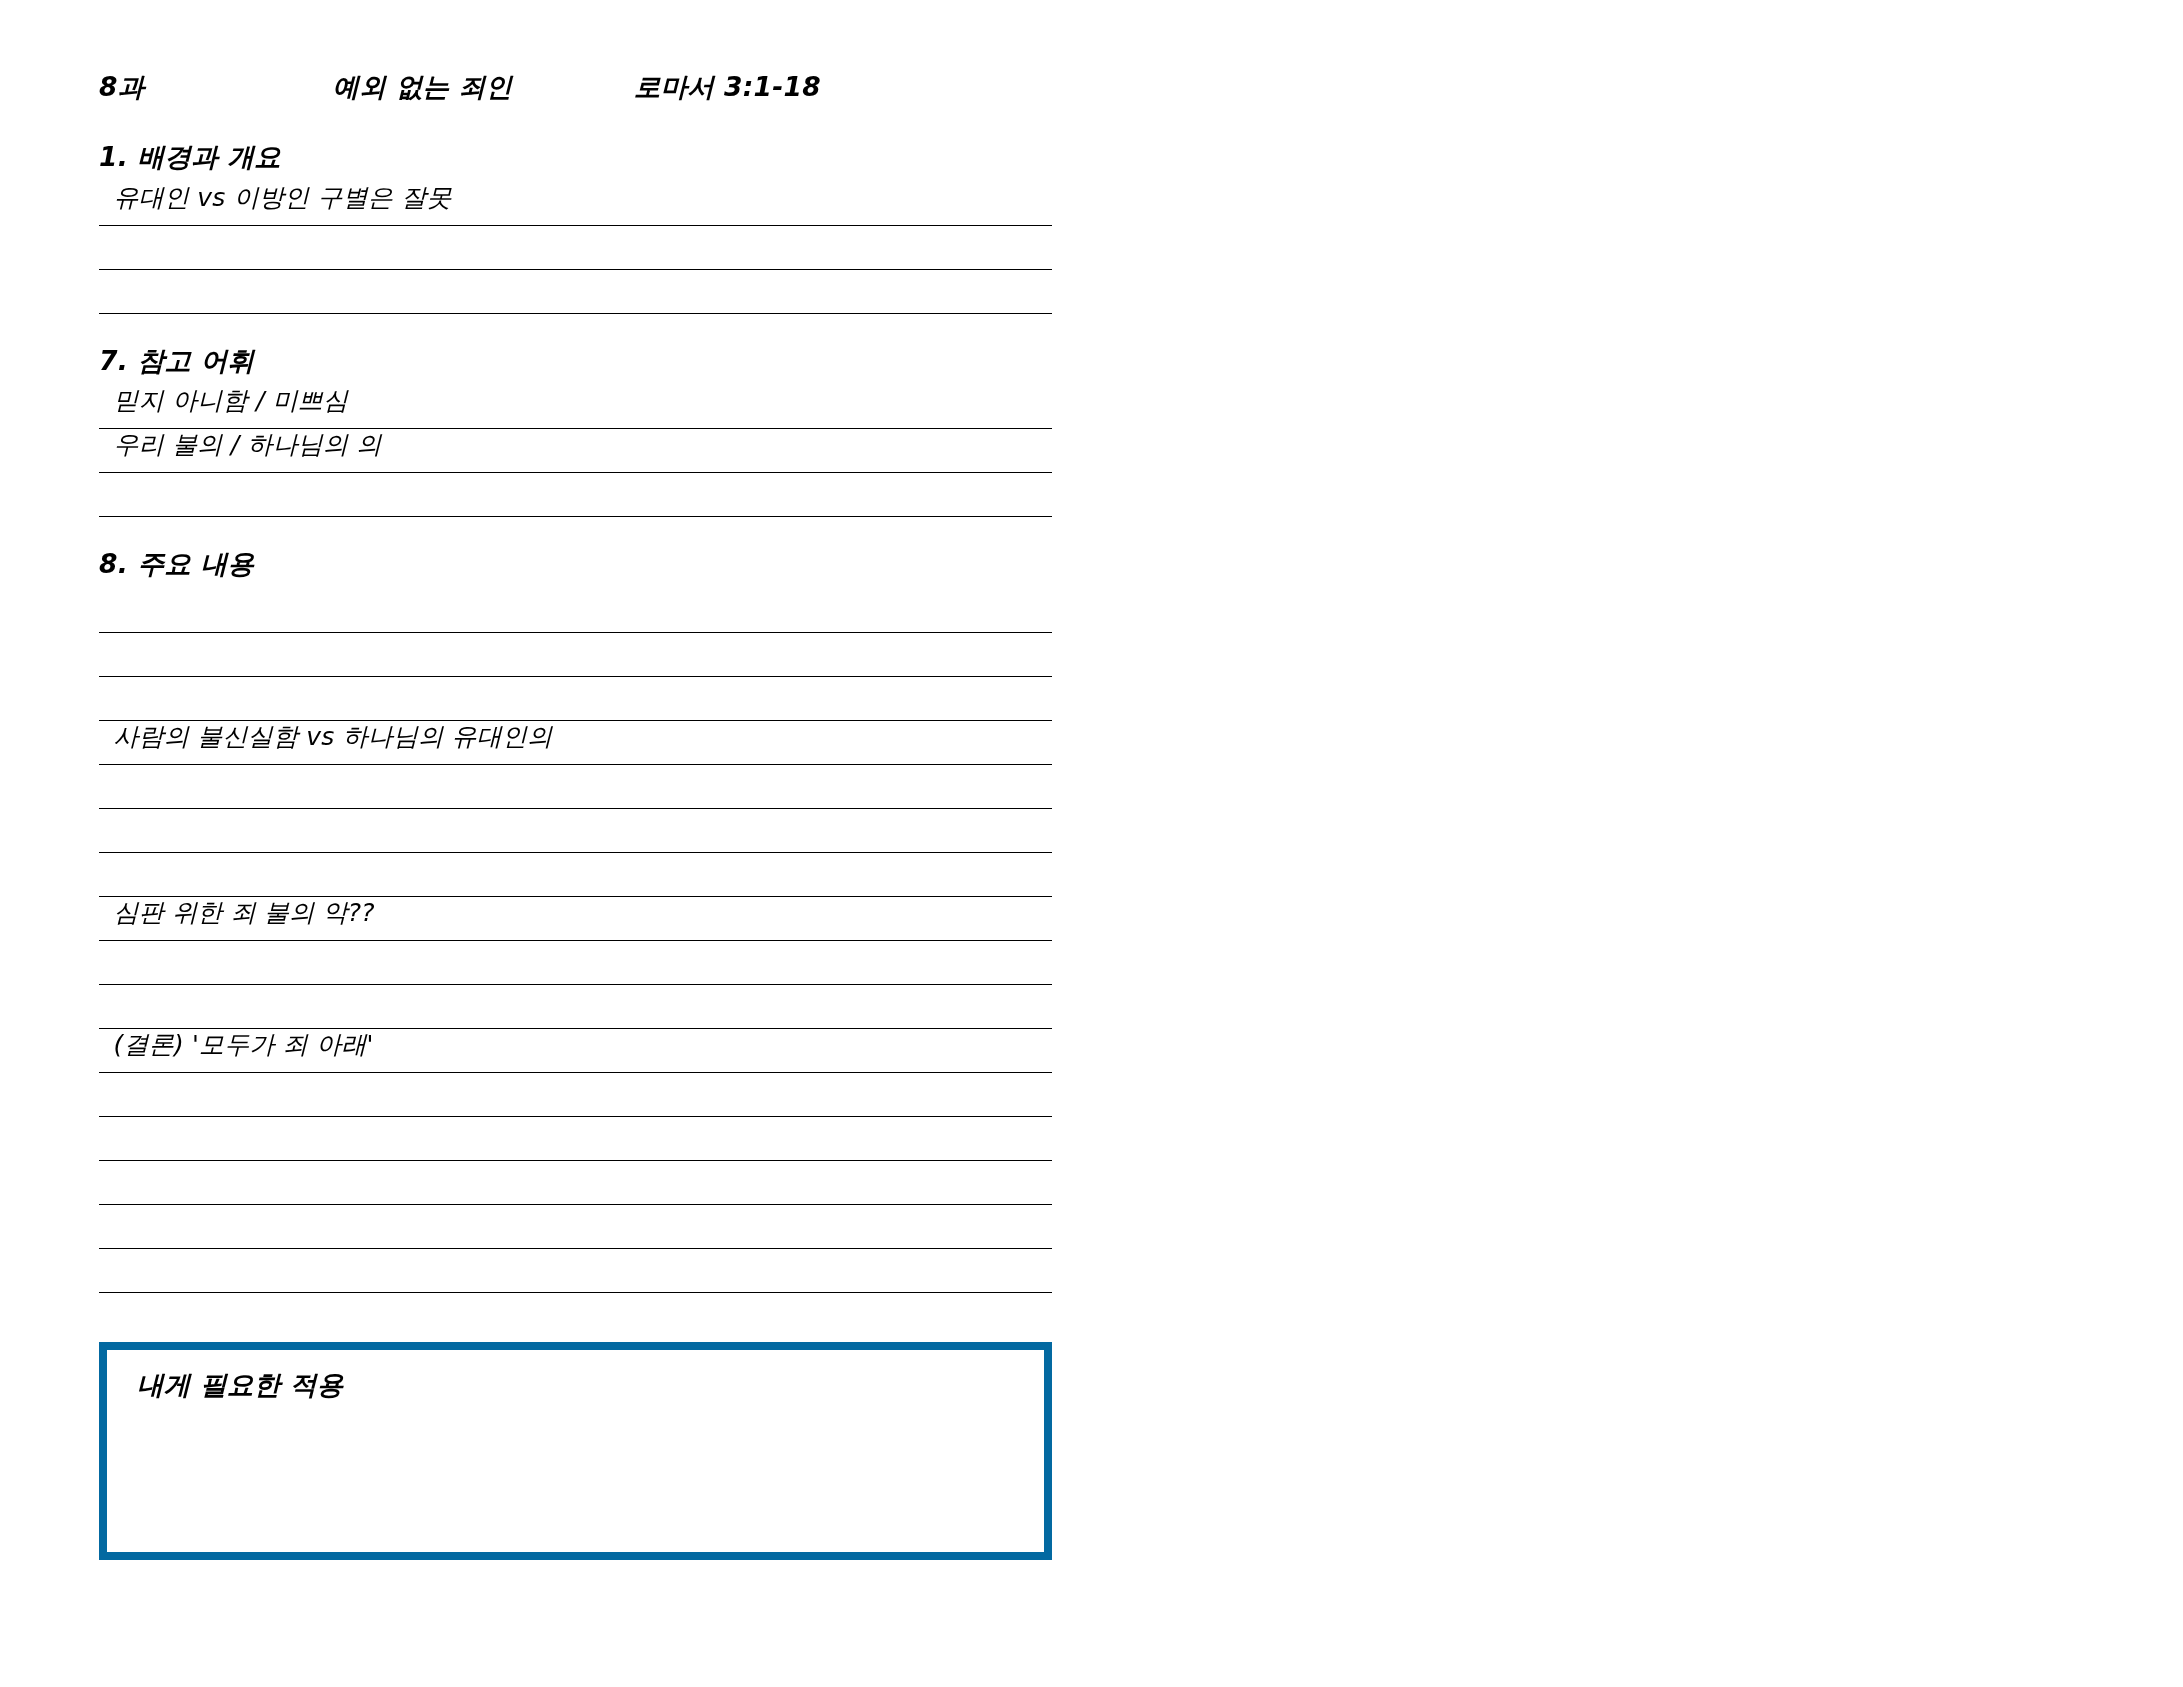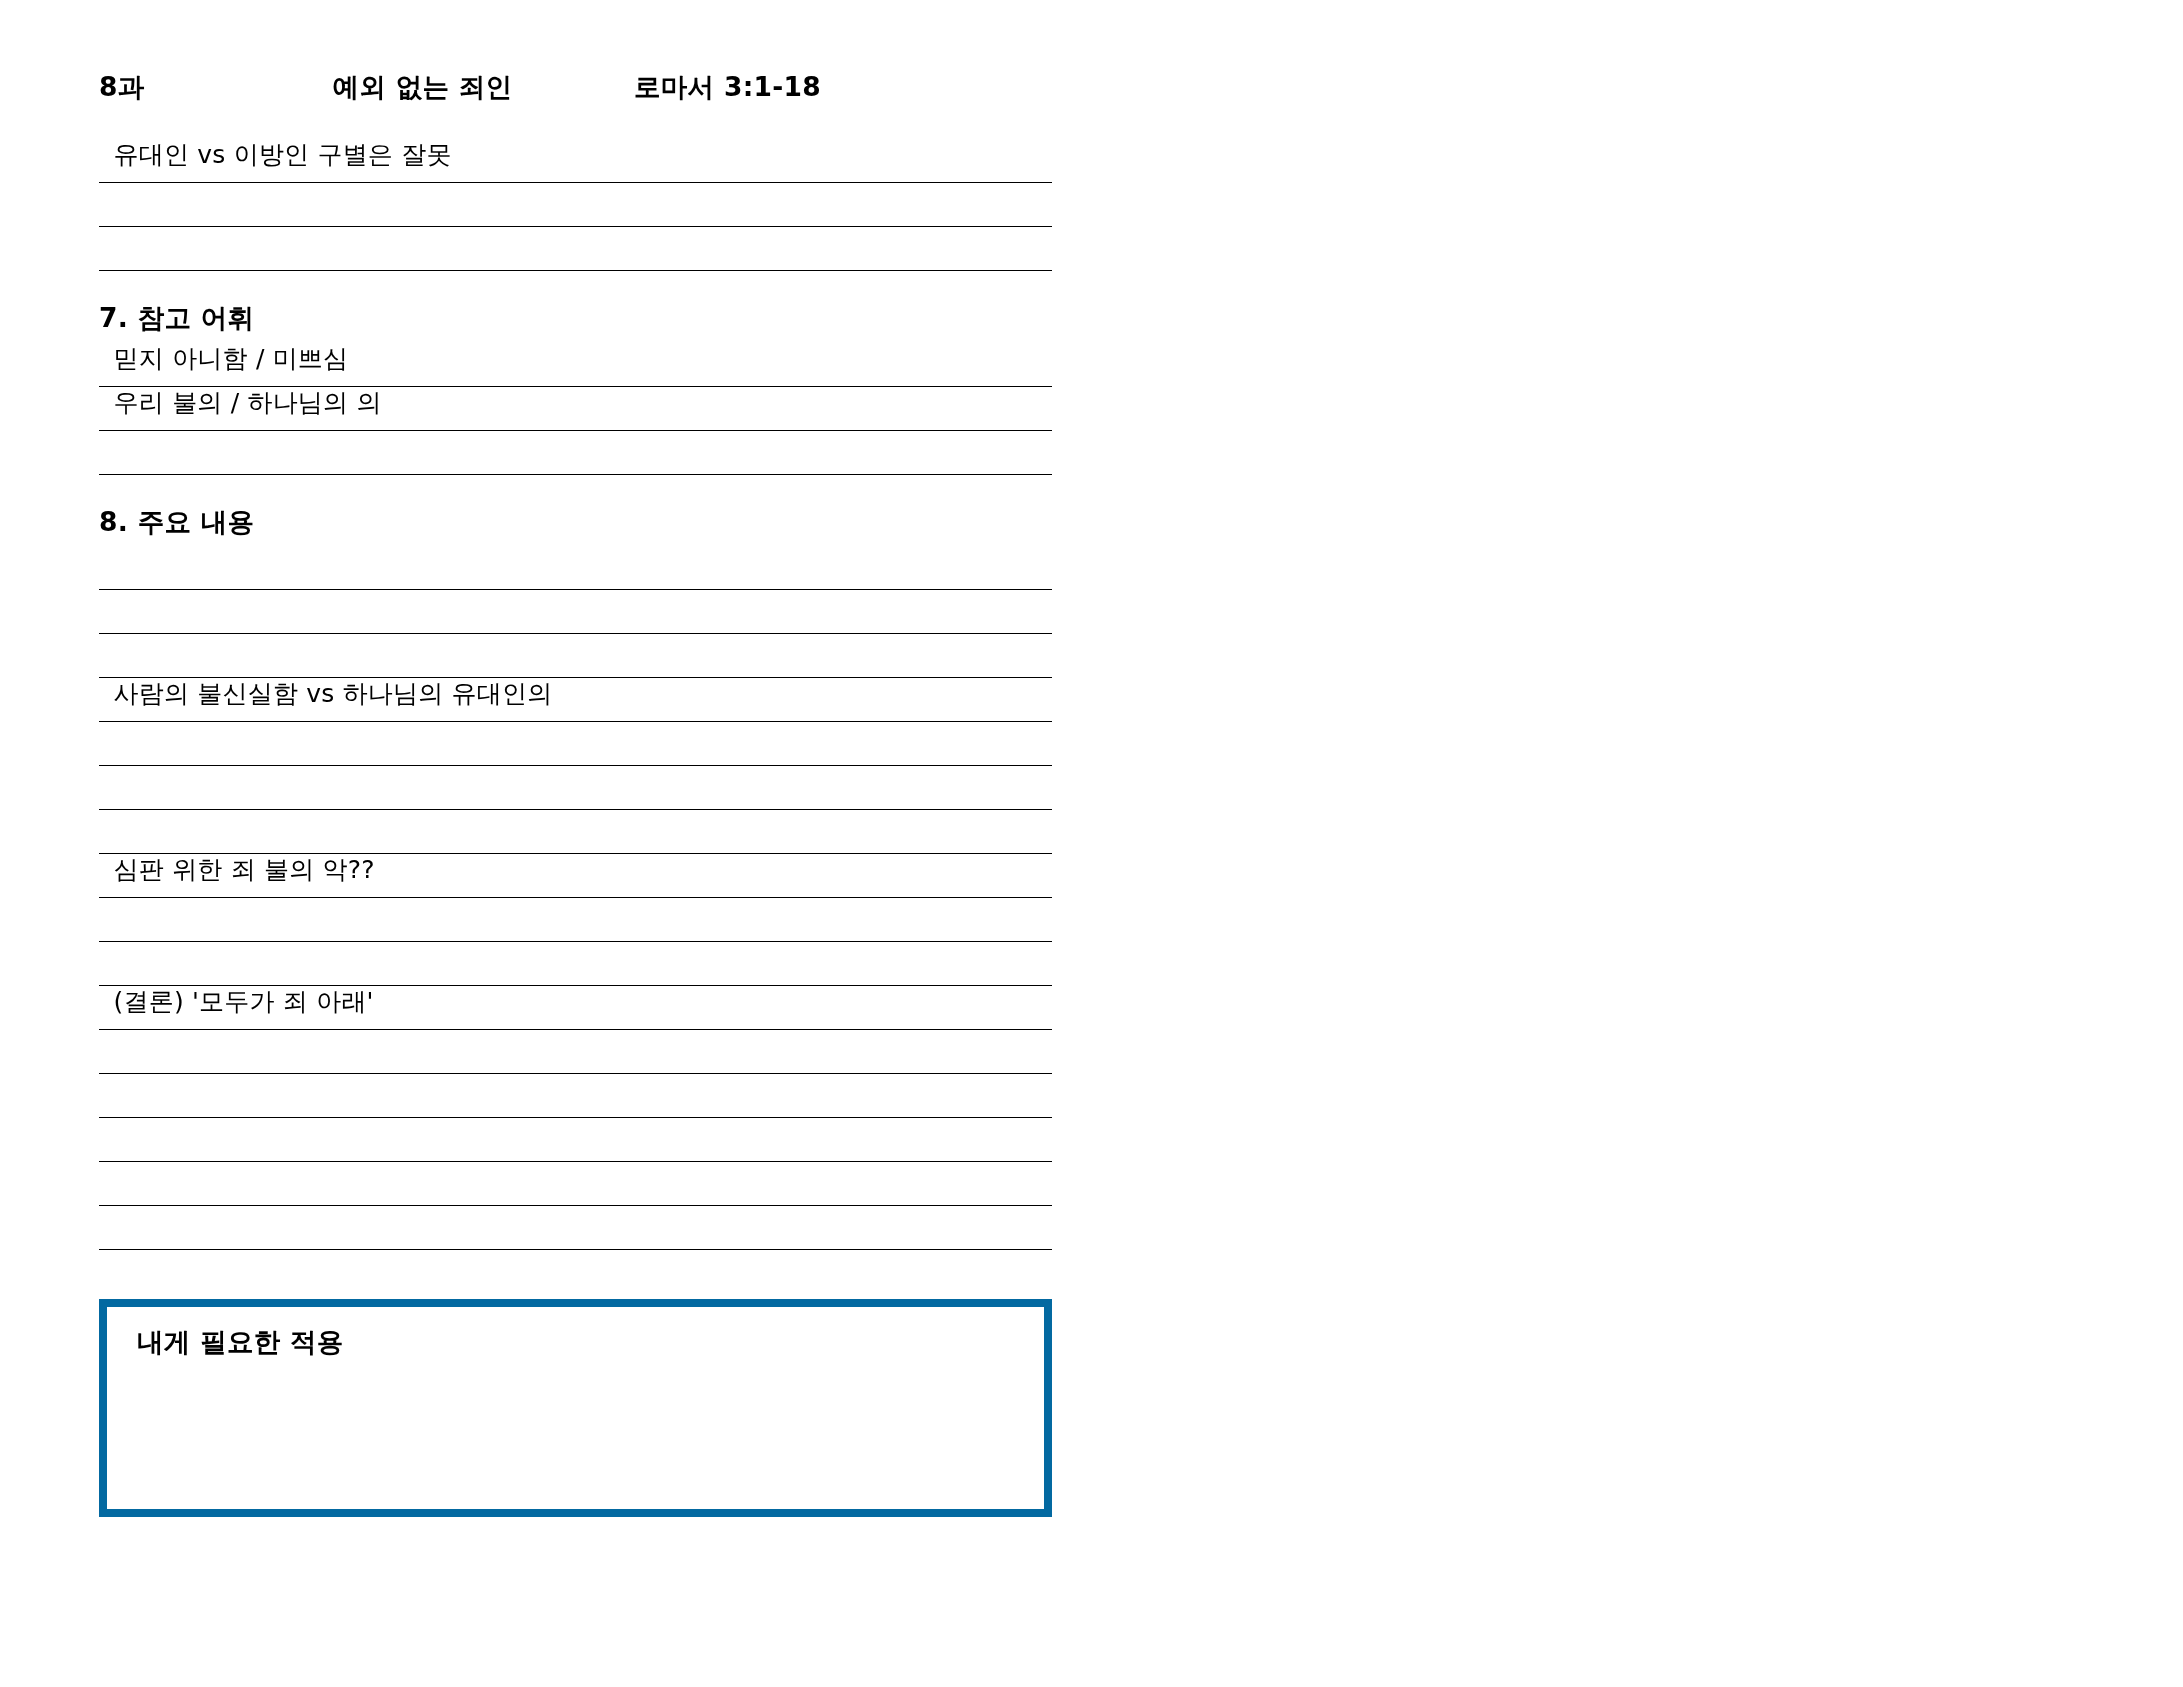--- a/index.html
+++ b/index.html
@@ -13,20 +13,21 @@
     font-family: "DejaVu Sans", "Liberation Sans", sans-serif;
     color: #000000;
     overflow: hidden;
   }
   .page {
     position: relative;
     width: 2107px;
     height: 1687px;
     box-sizing: border-box;
     padding: 69px 0 8px 99px;
+    font-style: italic;
   }
 
   
   .title-row {
     display: flex;
     align-items: baseline;
     font-weight: bold;
     font-size: 26.5px;
     letter-spacing: 0.3px;
     margin-bottom: 34px;
@@ -82,20 +83,21 @@
 <body>
 
 <div class="page">
 
   <div class="title-row">
     <span class="title-lesson">8과</span>
     <span class="title-name">예외 없는 죄인</span>
     <span class="title-ref">로마서 3:1-18</span>
   </div>
 
+  <div class="section-heading">1. 배경과 개요</div>
   <div class="lines">
     <div class="line">
       <span class="entry">유대인 vs 이방인 구별은 잘못</span>
     </div>
     <div class="line blank">
       
     </div>
     <div class="line blank">
       
     </div>

